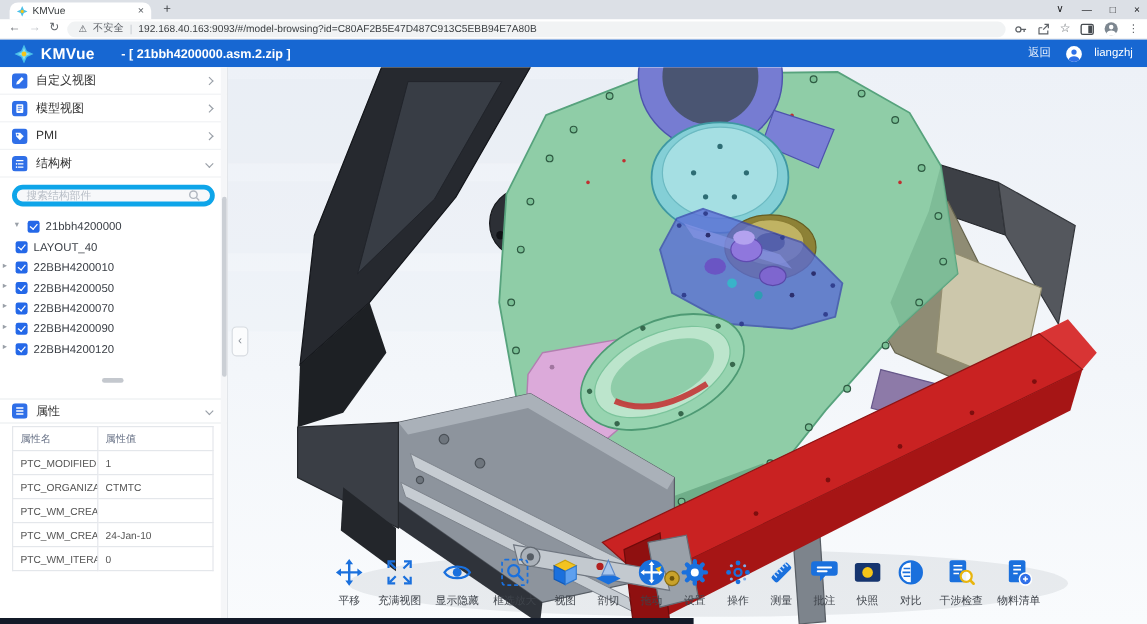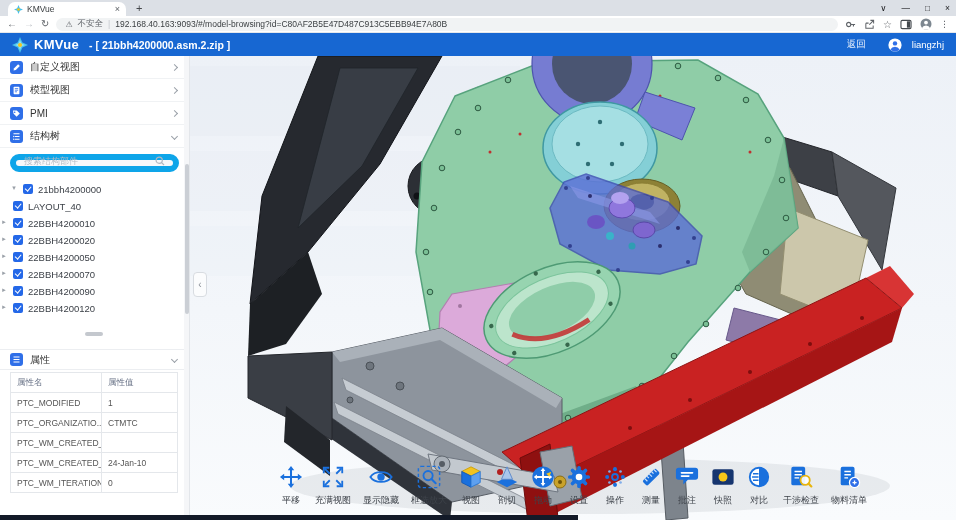--- a/index.html
+++ b/index.html
@@ -22,54 +22,54 @@
   .url-text{color:#3c4043;white-space:nowrap}
   .addr-right{display:flex;align-items:center;gap:8px}
   .addr-right svg{display:block}
   .star-glyph{font-size:10px;color:#5f6368}
   .menu-glyph{font-size:9px;color:#5f6368;letter-spacing:0}
 
   
   .appheader{height:23px;background:#1767d2;display:flex;align-items:center;padding:0 12px;gap:6px}
   .logo-mark{display:block}
   .logo-text{color:#fff;font-weight:bold;font-size:13px;letter-spacing:.3px}
-  .file-title{color:#fff;font-size:10.5px;font-weight:bold;margin-left:4px}
+  .file-title{color:#fff;font-size:10.5px;font-weight:bold;margin-left:16px}
   .hspacer{flex:1}
-  .back-label{color:#eaf1fc;font-size:9.5px;margin-right:16px}
+  .back-label{color:#eaf1fc;font-size:9.5px;margin-right:6px}
   .username{color:#fff;font-size:9.5px;margin-left:4px}
 
   
   .main{display:flex;height:464px}
   .sidebar{width:190px;background:#fff;border-right:1px solid #e3e6ea;position:relative;overflow:hidden;flex:none}
   .viewport{flex:1;position:relative;background:linear-gradient(#edf1f7 0%,#f3f6fa 55%,#f9fbfd 100%);overflow:hidden}
 
   
   .section{height:23px;display:flex;align-items:center;padding:0 10px;gap:7px;border-bottom:1px solid #f0f2f4;cursor:pointer}
   .sec-icon{flex:none;display:block}
   .sec-label{font-size:10px;color:#333;flex:1}
   .chev{width:5px;height:5px;border-right:1.3px solid #9aa0a8;border-bottom:1.3px solid #9aa0a8;transform:rotate(-45deg);margin-right:2px}
   .chev.down{transform:rotate(45deg)}
-  .search-box{margin:6px 10px;height:18px;border:6px solid #0ea5e9;background:#f7f8fa;border-radius:9px;display:flex;align-items:flex-end;padding:0 8px;gap:4px}
+  .search-box{margin:6px 10px;height:18px;border:4px solid #0ea5e9;background:#f7f8fa;border-radius:9px;display:flex;align-items:flex-start;padding:0 8px;gap:4px}
   .search-input{flex:1;border:0;background:transparent;outline:none;font-size:9px;color:#555;font-family:inherit}
   .search-input::placeholder{color:#b6bcc5}
   .tree{padding-top:6px}
   .tree-item{height:17px;display:flex;gap:5px;font-size:9.5px;color:#3a3f46;cursor:pointer}
   .tree-item.lvl0{padding-left:10px}
   .tree-item.lvl1{}
   .expander{width:8px;font-size:7px;color:#9aa0a8;text-align:center;line-height:1}
   .cb{width:10px;height:10px;background:#2468e8;border-radius:2px;position:relative;flex:none}
   .cb::after{content:"";position:absolute;left:3px;top:1.2px;width:2.8px;height:5.4px;border-right:1.3px solid #fff;border-bottom:1.3px solid #fff;transform:rotate(40deg)}
   .tree-gap{height:29px;position:relative}
   .hthumb{position:absolute;left:85px;top:12px;width:18px;height:4px;background:#c4c8ce;border-radius:2px}
   .props-header{height:21px;display:flex;align-items:center;gap:7px;padding:0 10px;border-top:1px solid #eceef1;border-bottom:1px solid #eceef1}
   .props-title{font-size:10px;color:#333;flex:1}
   .ptable{margin:2px 10px 0;width:168px;border-collapse:collapse;font-size:8.5px;color:#555;table-layout:fixed}
   .ptable th,.ptable td{border:1px solid #e4e7eb;height:20px;padding:0 6px;text-align:left;font-weight:normal;white-space:nowrap;overflow:hidden}
   .ptable th{color:#667085}
-  .col-name{width:91px}
+  .col-name{width:71px}
   .vscroll{position:absolute;right:0;top:0;width:5px;height:100%;background:#f5f6f8}
   .vscroll .thumb{position:absolute;right:.5px;top:108px;width:4px;height:150px;background:#cbcfd5;border-radius:2px}
 
   
   .model-svg{position:absolute;inset:0;width:100%;height:100%}
   .collapse-handle{position:absolute;left:3px;top:216px;width:14px;height:25px;background:#fbfcfd;border:1px solid #d8dce1;border-radius:4px;display:flex;align-items:center;justify-content:center;font-size:10px;color:#8a9098;cursor:pointer}
   .toolbar{position:absolute;left:50%;bottom:13px;transform:translateX(-50%);display:flex;align-items:flex-end;gap:12px}
   .tool{display:flex;flex-direction:column;align-items:center;gap:5px;cursor:pointer}
   .tool svg{width:24px;height:24px;display:block}
   .tool-label{font-size:9px;color:#3e434a;white-space:nowrap}
@@ -204,25 +204,20 @@
         </div>
       <div class="tree-item lvl1">
           <span class="expander"></span>
           <span class="cb"></span>
           <span>LAYOUT_40</span>
         </div>
       <div class="tree-item lvl1">
           <span class="expander">▸</span>
           <span class="cb"></span>
           <span>22BBH4200010</span>
-        </div>
-      <div class="tree-item lvl1">
-          <span class="expander">▸</span>
-          <span class="cb"></span>
-          <span>22BBH4200020</span>
         </div>
       <div class="tree-item lvl1">
           <span class="expander">▸</span>
           <span class="cb"></span>
           <span>22BBH4200050</span>
         </div>
       <div class="tree-item lvl1">
           <span class="expander">▸</span>
           <span class="cb"></span>
           <span>22BBH4200070</span>

